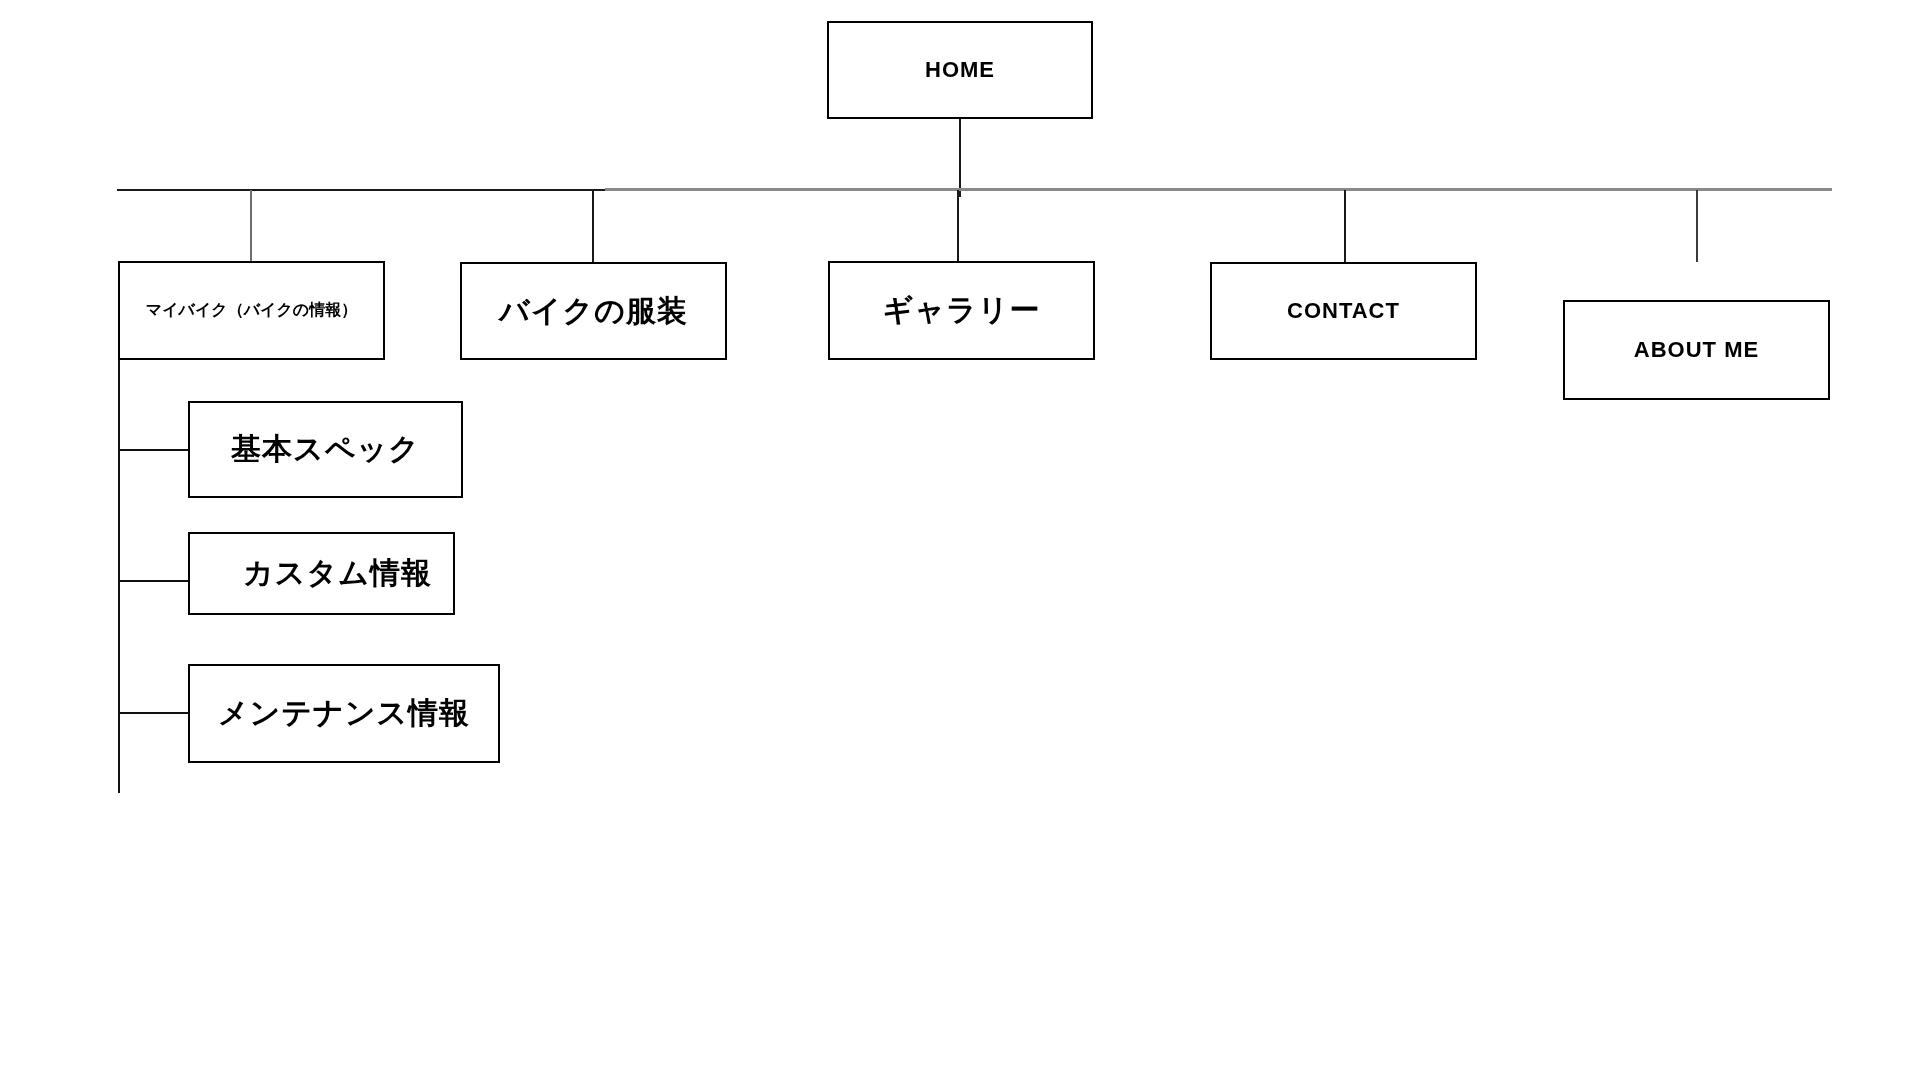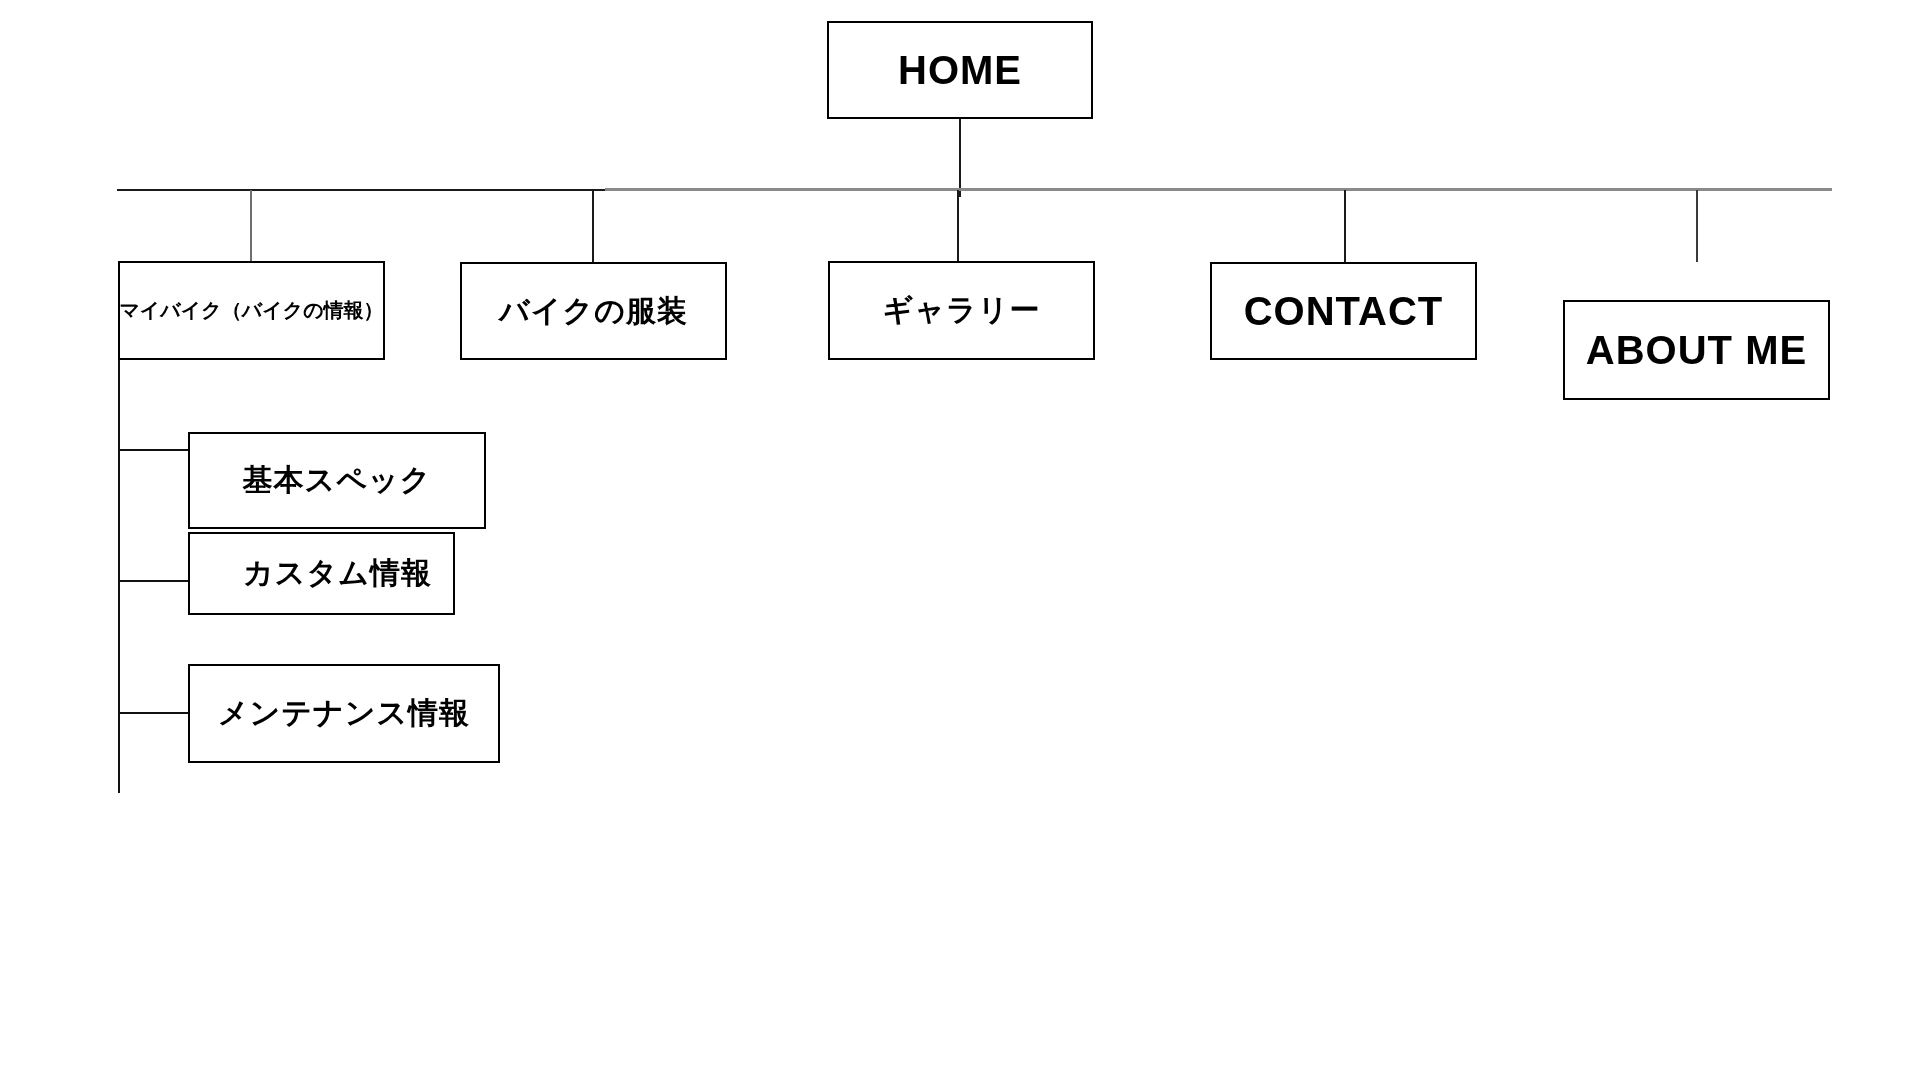--- a/index.html
+++ b/index.html
@@ -22,34 +22,34 @@
     background: #ffffff;
     color: #000000;
     font-weight: bold;
     display: flex;
     align-items: center;
     justify-content: center;
     text-align: center;
     white-space: nowrap;
     cursor: default;
   }
-  .node.latin { font-size: 40px; letter-spacing: 1px; }
+  .node.latin { font-size: 22px; letter-spacing: 1px; }
   .node.jp    { font-size: 30px; letter-spacing: 1px; }
-  .node.jp-small { font-size: 20px; letter-spacing: 0; }
+  .node.jp-small { font-size: 16px; letter-spacing: 0; }
 
   .line { position: absolute; }
 
   
   #node-home        { left: 827px;  top: 21px;  width: 266px; height: 98px;  }
   #node-mybike      { left: 118px;  top: 261px; width: 267px; height: 99px;  }
   #node-clothing    { left: 460px;  top: 262px; width: 267px; height: 98px;  }
   #node-gallery     { left: 828px;  top: 261px; width: 267px; height: 99px;  }
   #node-contact     { left: 1210px; top: 262px; width: 267px; height: 98px;  }
   #node-about       { left: 1563px; top: 262px; width: 267px; height: 100px; margin-top: 38px; }
-  #node-spec        { left: 188px;  top: 401px; width: 298px; height: 97px; margin-top: 31px;  }
+  #node-spec        { left: 188px;  top: 401px; width: 275px; height: 97px;  }
   #node-custom      { left: 188px;  top: 532px; width: 267px; height: 83px; padding-left: 32px;  }
   #node-maintenance { left: 188px;  top: 664px; width: 312px; height: 99px;  }
 
   
   #stem-home    { left: 959px;  top: 119px; width: 2px;    height: 78px;  background: #1a1a1a; }
   #trunk-left   { left: 117px;  top: 189px; width: 488px;  height: 1.5px; background: #1a1a1a; }
   #trunk-right  { left: 605px;  top: 188px; width: 1227px; height: 2.5px; background: #8a8a8a; }
   #stem-mybike  { left: 250px;  top: 190px; width: 2px;    height: 71px;  background: #6e6e6e; }
   #stem-clothing{ left: 592px;  top: 190px; width: 2px;    height: 72px;  background: #1a1a1a; }
   #stem-gallery { left: 957px;  top: 190px; width: 2px;    height: 71px;  background: #1a1a1a; }

